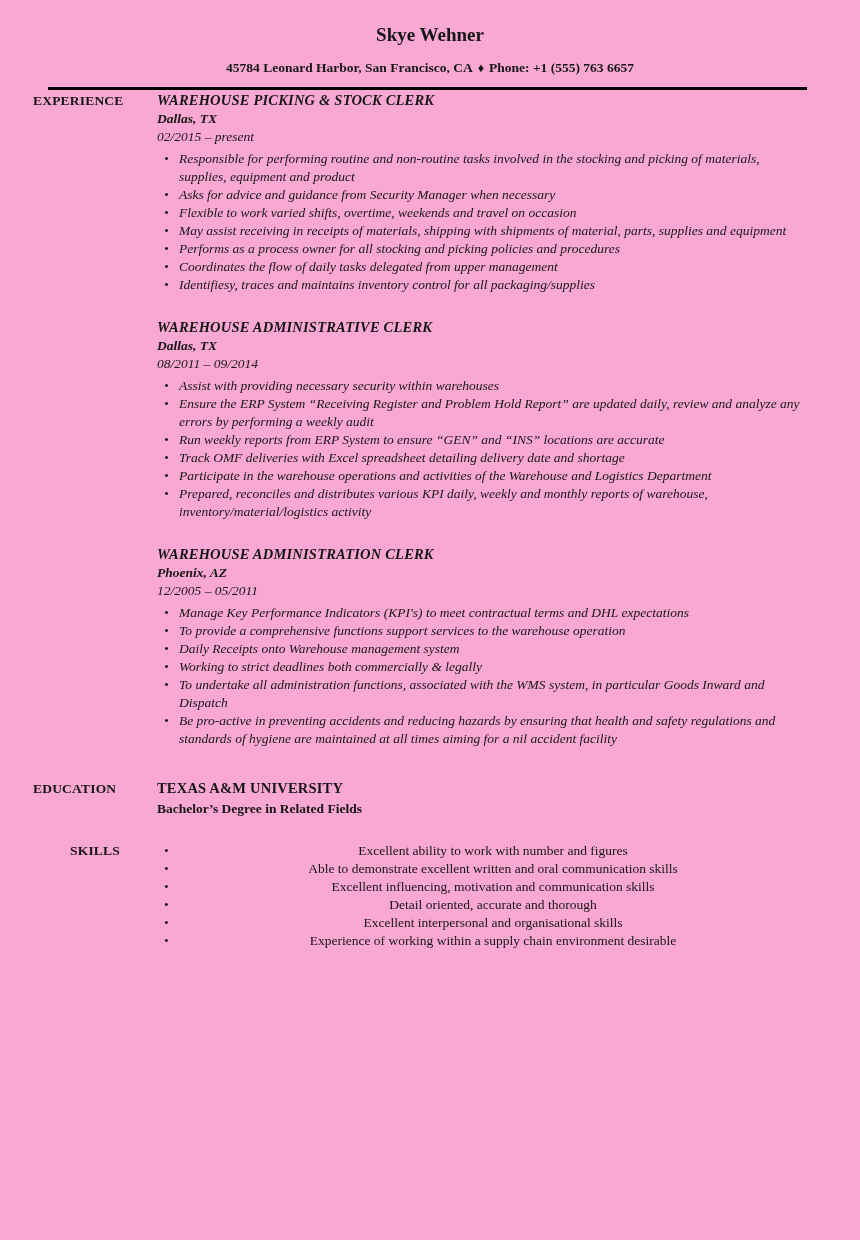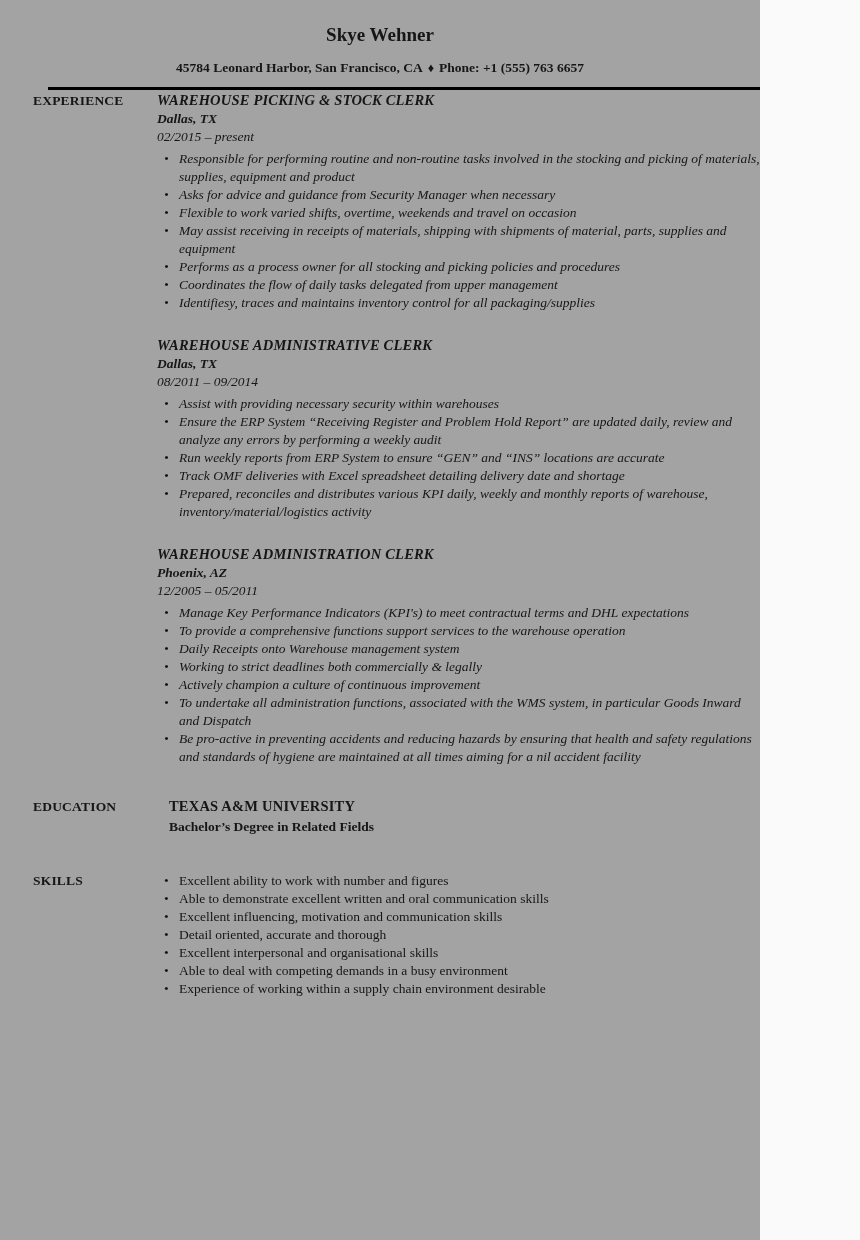--- a/index.html
+++ b/index.html
@@ -2,23 +2,23 @@
 <html><head>
 <meta charset="utf-8">
 <style>
   html, body {
     margin: 0;
     padding: 0;
     background: #fafafa;
   }
   .page {
     position: relative;
-    width: 760px;
+    width: 860px;
     height: 1240px;
-    background: #a3a3a3;
+    background: #f9a8d4;
     box-sizing: border-box;
     overflow: hidden;
     font-family: "Liberation Serif", "DejaVu Serif", serif;
     color: #161616;
   }
   
   .resume-header { text-align: center; padding-top: 23px; }
   .candidate-name {
     margin: 0;
     font-size: 19px;
@@ -78,28 +78,28 @@
     line-height: 18px;
   }
   ul.bullets li { position: relative; padding-left: 22px; }
   ul.bullets li::before {
     content: "\2022";
     position: absolute;
     left: 7px;
     top: 0;
   }
   
-  .row.education { margin-top: 30px; gap: 12px; }
+  .row.education { margin-top: 30px; }
   .degree-line {
     font-size: 13.5px;
     font-weight: bold;
     line-height: 18px;
     margin-top: 2px;
   }
-  .row.skills { margin-top: 36px; }
+  .row.skills { margin-top: 24px; text-align: center; }
   .row.skills ul.bullets { margin-top: 0; }
   .row.skills .section-label { padding-top: 0; }
 </style>
 </head>
 <body>
 
 <div class="page">
 
   <header class="resume-header">
     <h1 class="candidate-name">Skye Wehner</h1>
@@ -132,34 +132,34 @@
 
         <article class="job">
           <h2 class="entry-title">WAREHOUSE ADMINISTRATIVE CLERK</h2>
           <div class="entry-location">Dallas, TX</div>
           <div class="entry-dates">08/2011 – 09/2014</div>
           <ul class="bullets">
             <li>Assist with providing necessary security within warehouses</li>
             <li>Ensure the ERP System “Receiving Register and Problem Hold Report” are updated daily, review and analyze any errors by performing a weekly audit</li>
             <li>Run weekly reports from ERP System to ensure “GEN” and “INS” locations are accurate</li>
             <li>Track OMF deliveries with Excel spreadsheet detailing delivery date and shortage</li>
+            <li>Participate in the warehouse operations and activities of the Warehouse and Logistics Department</li>
             <li>Prepared, reconciles and distributes various KPI daily, weekly and monthly reports of warehouse, inventory/material/logistics activity</li>
           </ul>
         </article>
 
         <article class="job">
           <h2 class="entry-title">WAREHOUSE ADMINISTRATION CLERK</h2>
           <div class="entry-location">Phoenix, AZ</div>
           <div class="entry-dates">12/2005 – 05/2011</div>
           <ul class="bullets">
             <li>Manage Key Performance Indicators (KPI's) to meet contractual terms and DHL expectations</li>
             <li>To provide a comprehensive functions support services to the warehouse operation</li>
             <li>Daily Receipts onto Warehouse management system</li>
             <li>Working to strict deadlines both commercially &amp; legally</li>
-            <li>Actively champion a culture of continuous improvement</li>
             <li>To undertake all administration functions, associated with the WMS system, in particular Goods Inward and Dispatch</li>
             <li>Be pro-active in preventing accidents and reducing hazards by ensuring that health and safety regulations and standards of hygiene are maintained at all times aiming for a nil accident facility</li>
           </ul>
         </article>
 
       </div>
     </section>
 
     <section class="row education">
       <div class="section-label">EDUCATION</div>
@@ -171,20 +171,19 @@
 
     <section class="row skills">
       <div class="section-label">SKILLS</div>
       <div class="section-content">
         <ul class="bullets">
           <li>Excellent ability to work with number and figures</li>
           <li>Able to demonstrate excellent written and oral communication skills</li>
           <li>Excellent influencing, motivation and communication skills</li>
           <li>Detail oriented, accurate and thorough</li>
           <li>Excellent interpersonal and organisational skills</li>
-          <li>Able to deal with competing demands in a busy environment</li>
           <li>Experience of working within a supply chain environment desirable</li>
         </ul>
       </div>
     </section>
 
   </main>
 </div>
 
 </body></html>

